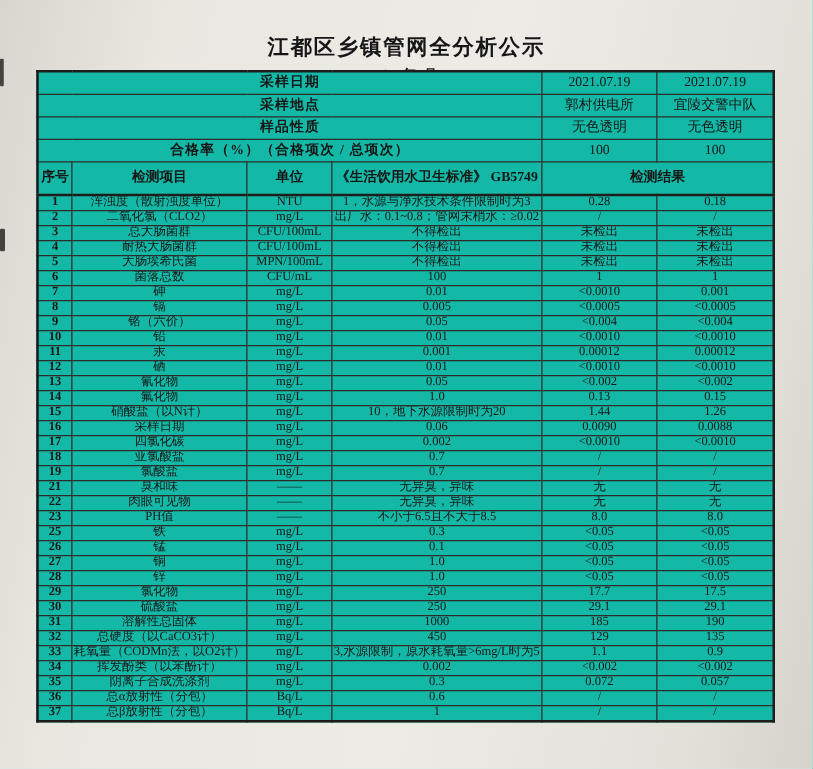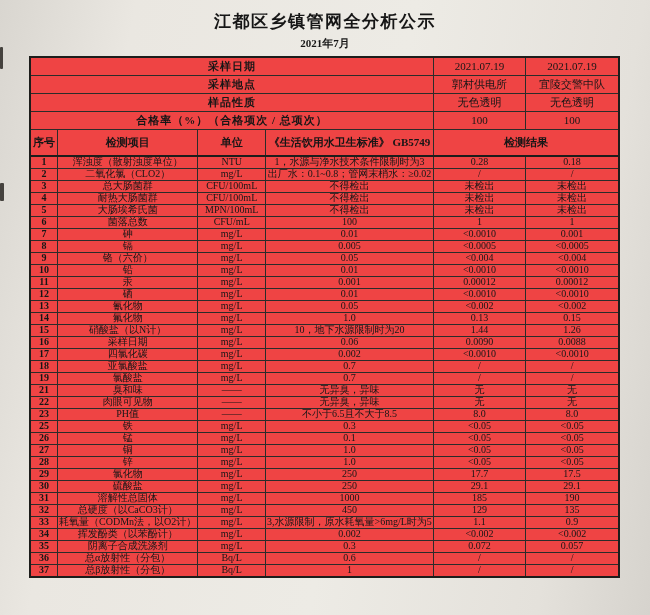--- a/index.html
+++ b/index.html
@@ -5,38 +5,38 @@
   html,body { margin:0; padding:0; }
   body {
     width:650px; height:615px;
     background:linear-gradient(100deg,#d9d6d0 0%,#eae7e1 18%,#edebe5 55%,#e4e1db 85%,#d6d3cd 100%);
     font-family:"Liberation Serif","DejaVu Serif",serif;
     color:#161616;
     position:relative;
     overflow:hidden;
   }
   .title {
-    padding-top:10px;
+    padding-top:26px;
     text-align:center;
     font-size:17px;
     font-weight:700;
     letter-spacing:1.5px;
   }
   .subtitle {
     margin-top:3px;
     text-align:center;
     font-size:11px;
     font-weight:700;
   }
   table.report {
     position:absolute;
     left:29px; top:56px;
     width:591px;
     border-collapse:collapse;
-    background:#ef4444;
+    background:#14b8a6;
     border:2px solid #1d1d1b;
   }
   table.report td {
     border:1px solid #2c2c2a;
     text-align:center;
     font-size:10px;
     line-height:1.05;
     height:11px;
     padding:0 1px;
     white-space:nowrap;

